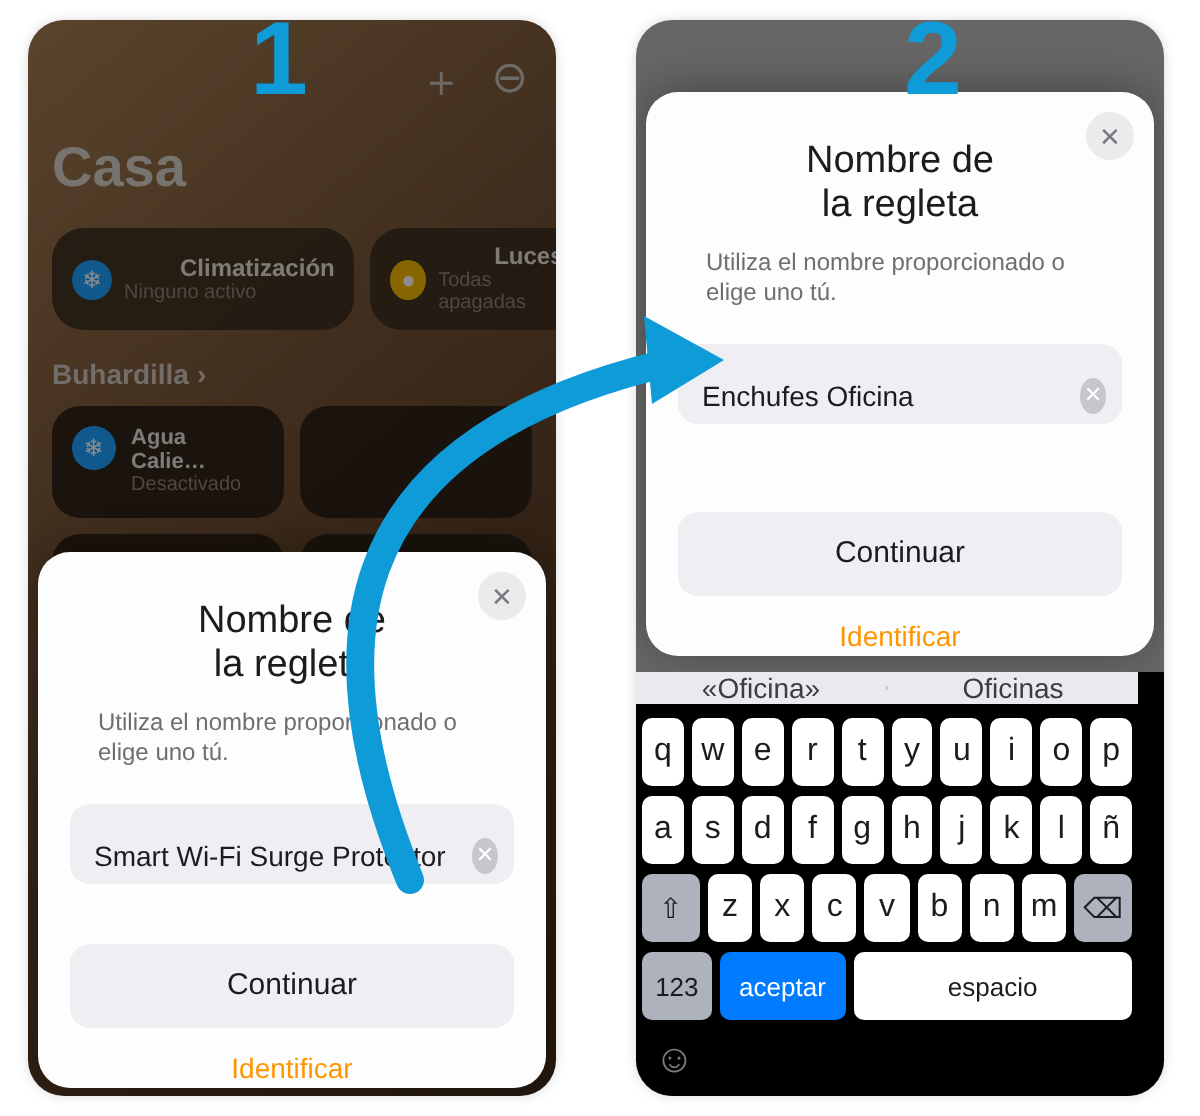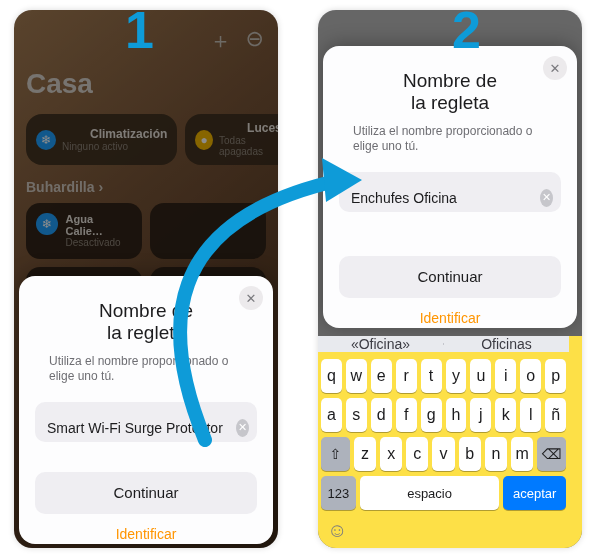--- a/index.html
+++ b/index.html
@@ -140,21 +140,21 @@
 
   
   .bg-dim {
     position:absolute; inset:0; background:#666;
   }
 
   
   .kbd {
     position:absolute; left:0; right:0; bottom:0;
     height:212px;
-    background:#fde047;
+    background:#000000;
     padding:4px 16px 6px 3px;
     display:flex; flex-direction:column; gap:5px;
   }
   .suggest {
     height:34px;
     background:#e8eaee;
     margin:-4px -3px 2px -3px;
     display:flex; align-items:stretch;
     font-size:14px;
   }
@@ -320,22 +320,22 @@
         <div class="key">x</div>
         <div class="key">c</div>
         <div class="key">v</div>
         <div class="key">b</div>
         <div class="key">n</div>
         <div class="key">m</div>
         <div class="key special">⌫</div>
       </div>
       <div class="krow fn">
         <div class="key">123</div>
+        <div class="key accept">aceptar</div>
         <div class="key space">espacio</div>
-        <div class="key accept">aceptar</div>
       </div>
       <div class="emoji-row">
         <span class="em">☺</span>
       </div>
     </div>
   </div>
 
   <svg class="arrow" viewBox="0 0 300 330">
     <path d="M 105 310 C 60 200, 60 90, 240 50" stroke="#0e9bd8" stroke-width="14" fill="none" stroke-linecap="round"></path>
     <polygon points="262,50 222,28 226,72" fill="#0e9bd8"></polygon>

